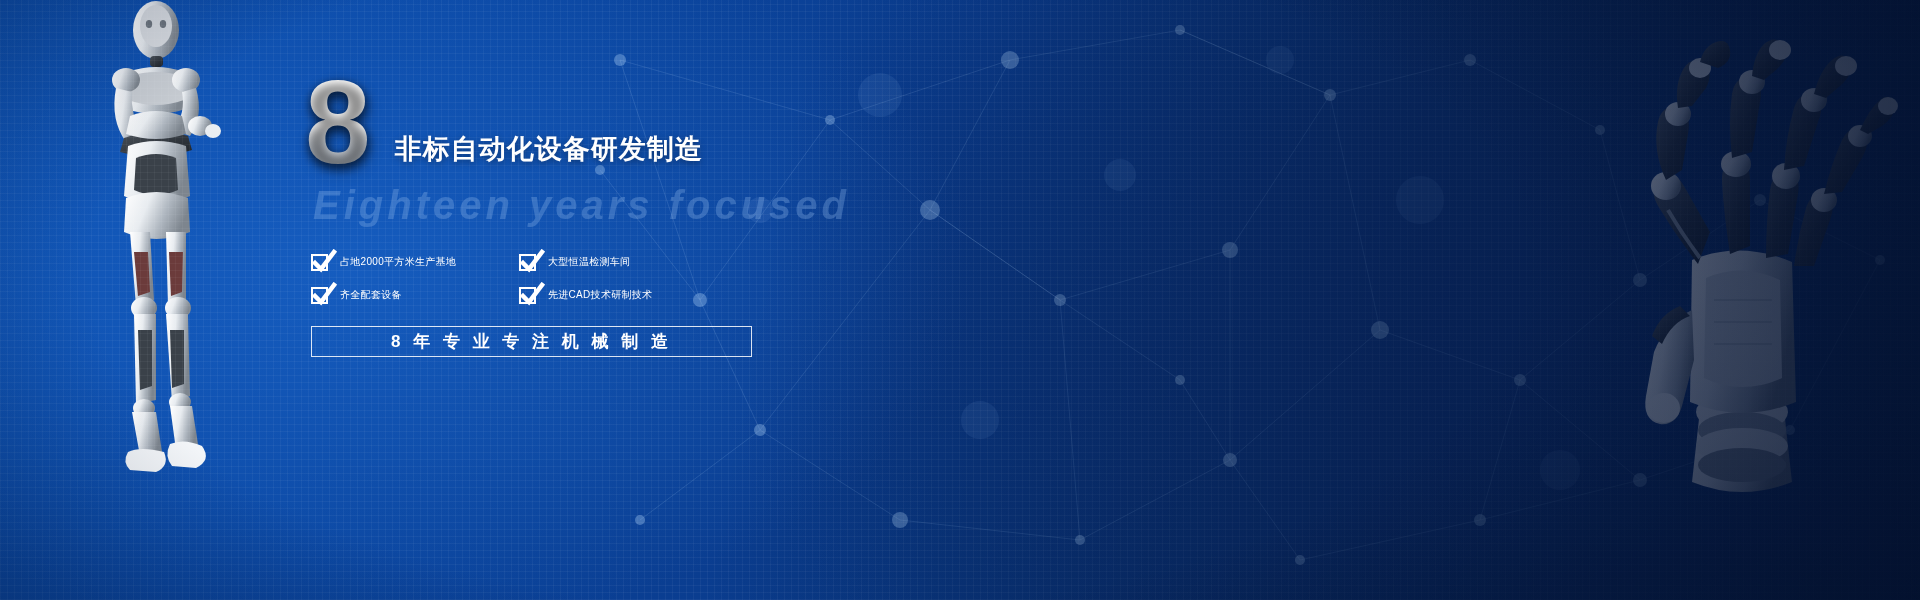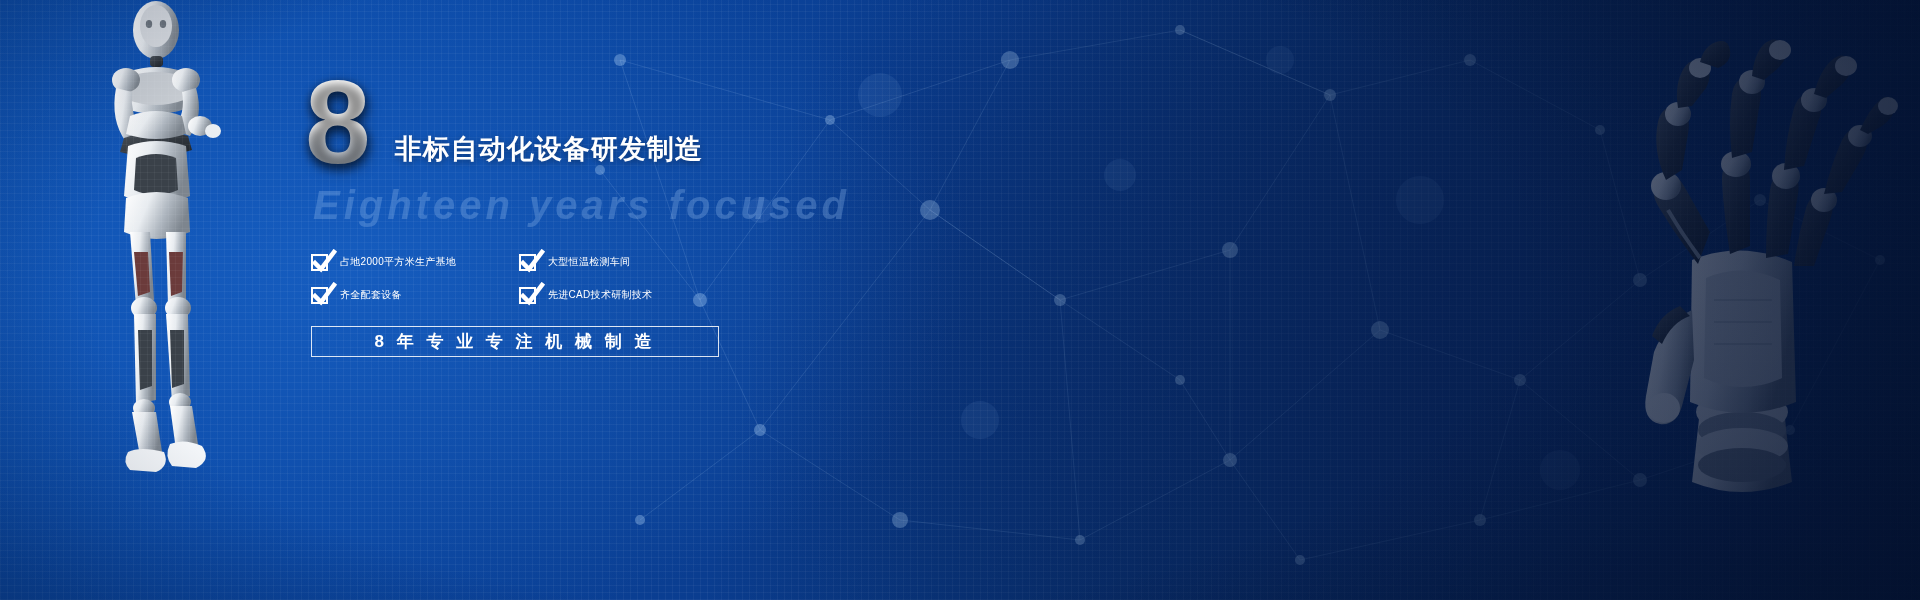--- a/index.html
+++ b/index.html
@@ -74,21 +74,21 @@
   }
   .feature{ display:flex; align-items:center; gap:12px; }
   .cbox{
     width:17px; height:17px; border:2px solid #ffffff; position:relative; flex:0 0 auto;
   }
   .cbox svg{ position:absolute; left:-2px; top:-7px; }
   .feature-label{ font-size:10px; color:#ffffff; white-space:nowrap; letter-spacing:0.3px; }
 
   .cta{
     margin-top:22px; margin-left:6px;
-    width:408px; height:31px; border:1px solid rgba(255,255,255,0.85);
+    width:441px; height:31px; border:1px solid rgba(255,255,255,0.85);
     display:flex; align-items:center; justify-content:center;
   }
   .cta-label{
     font-size:17px; font-weight:bold; color:#ffffff; letter-spacing:4px; white-space:nowrap;
   }
 
   
   .robot-left{ position:absolute; left:70px; top:0px; width:190px; height:490px; }
   .hand-right{ position:absolute; right:20px; top:10px; width:320px; height:490px; }
 </style>

